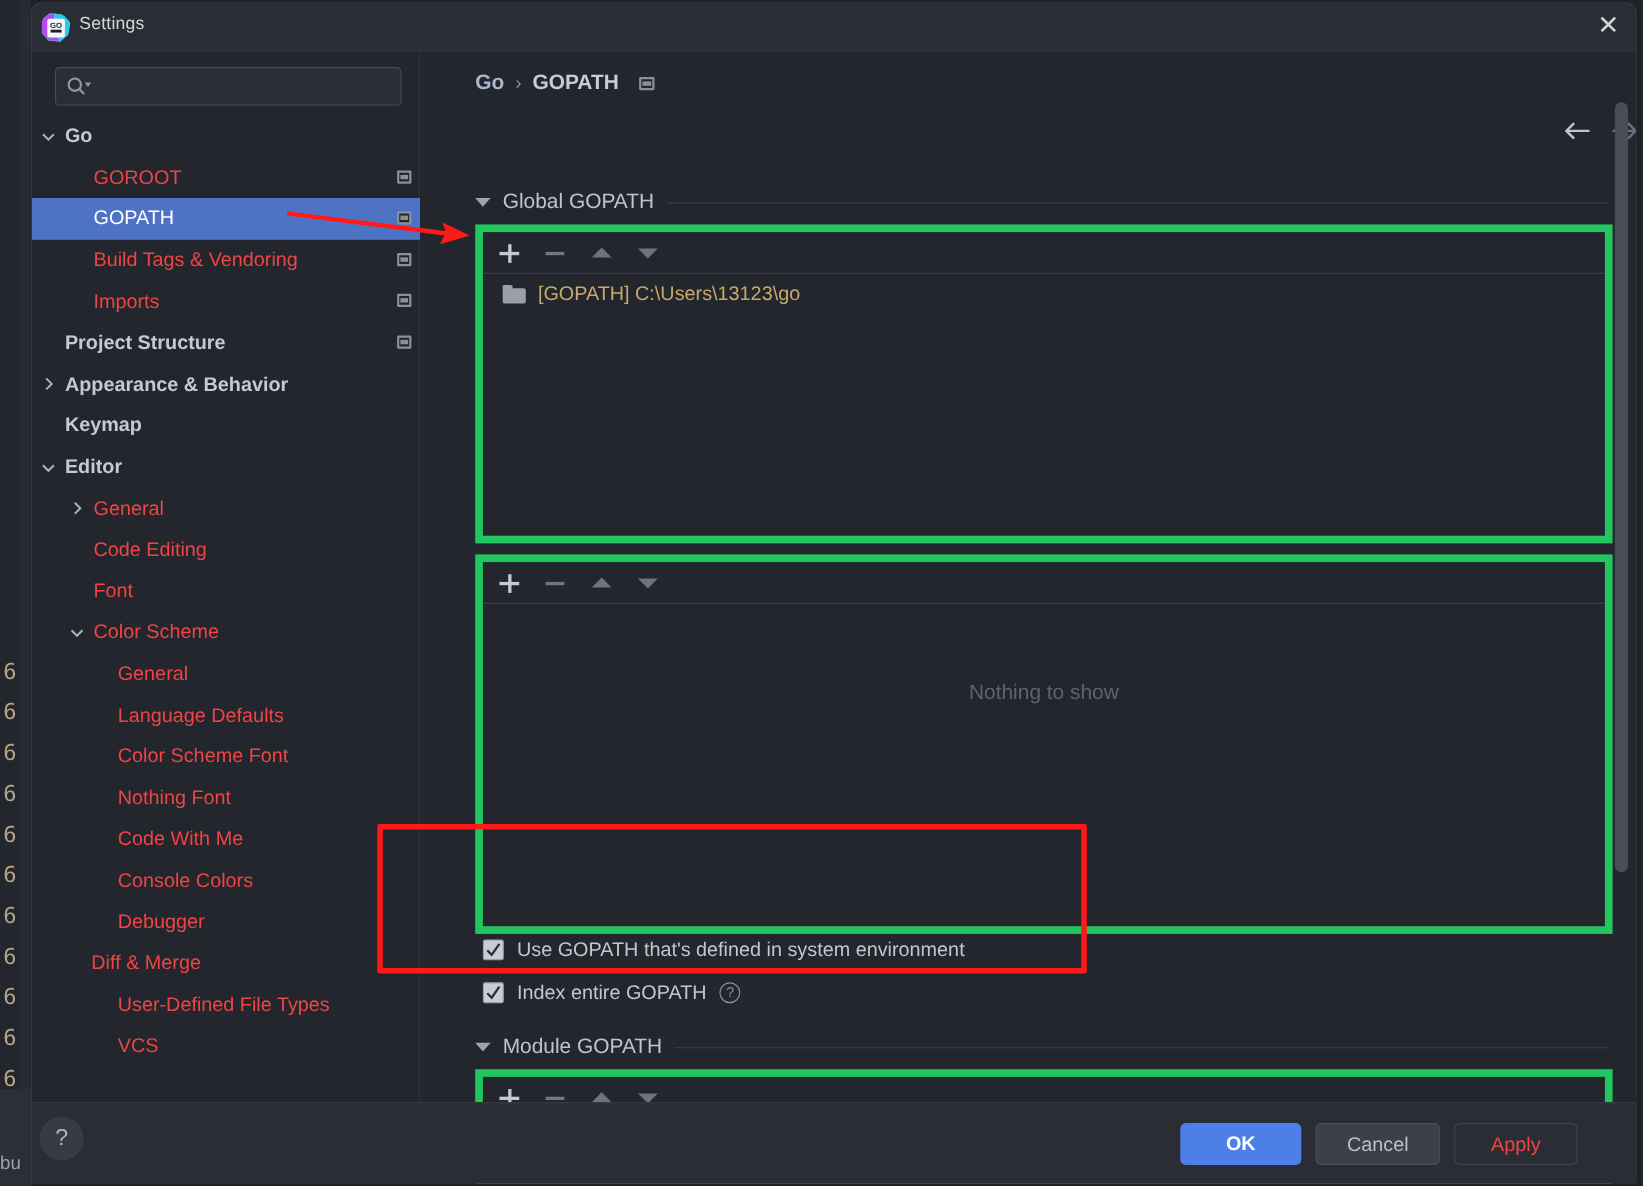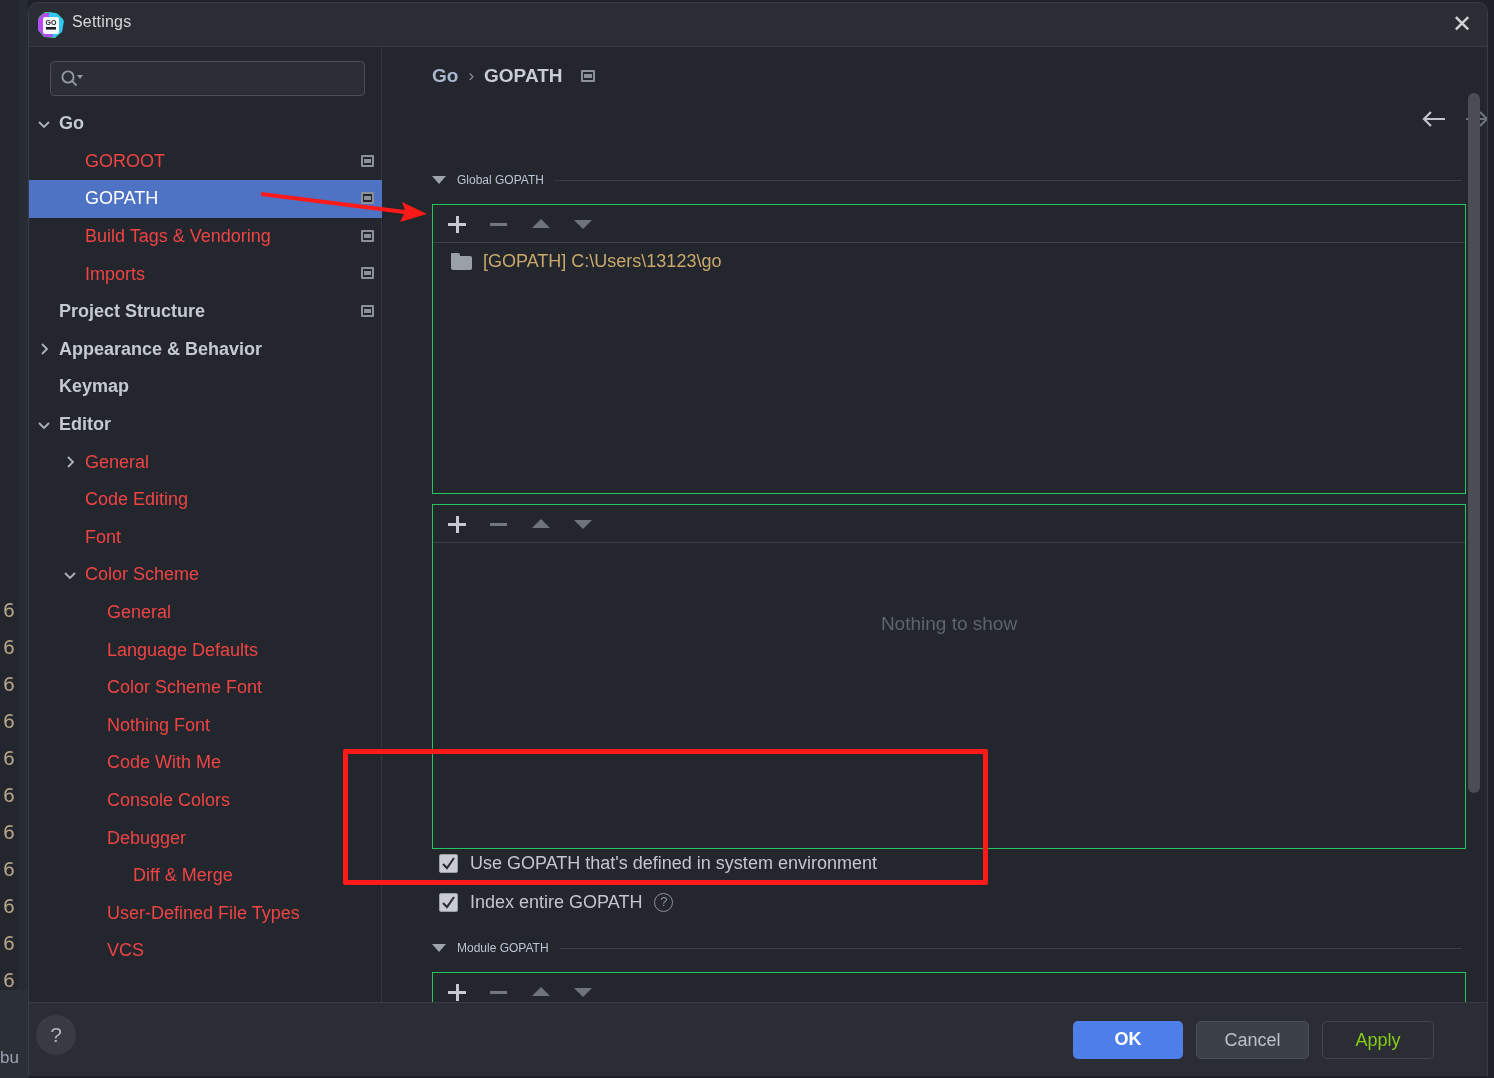--- a/index.html
+++ b/index.html
@@ -145,26 +145,26 @@
   }
   #nav-back { left: 1036px; }
   #nav-fwd  { left: 1077px; }
 
   .sec-header {
     position: absolute; display: flex; align-items: center; gap: 11px;
     cursor: pointer;
   }
   .sec-tri { width: 0; height: 0; border-left: 7px solid transparent;
              border-right: 7px solid transparent; border-top: 8px solid #9fa4ad; }
-  .sec-title { font-size: 12px; color: #b9c4d4; white-space: nowrap; }
+  .sec-title { font-size: 19px; color: #b9c4d4; white-space: nowrap; }
   .sec-rule { height: 1px; background: #3b3e46; flex: 1; }
 
   .panel-box {
     position: absolute; background: #23262d;
-    border: 1px solid #22c55e;
+    border: 7px solid #22c55e;
   }
   .panel-toolbar {
     position: absolute; left: 0; top: 0; height: 38px; width: 100%;
     border-bottom: 1px solid #3d4048;
     display: flex; align-items: center; padding-left: 13px; gap: 20px;
   }
   .tb-btn { width: 22px; height: 22px; position: relative; cursor: pointer; }
 
   .plus::before, .plus::after {
     content: ""; position: absolute; background: #c6cad0;
@@ -237,21 +237,21 @@
     cursor: pointer;
   }
   #btn-ok {
     left: 1044px; width: 110px; background: #4e7fe8; color: #ffffff; font-weight: bold;
   }
   #btn-cancel {
     left: 1167px; width: 113px; background: #3c4048; color: #bcc0c6;
     border: 1px solid #4b4f57;
   }
   #btn-apply {
-    left: 1293px; width: 112px; background: transparent; color: #84cc16;
+    left: 1293px; width: 112px; background: transparent; color: #ef4444;
     border: 1px solid #42454d;
   }
 
   
   #ann-rect {
     position: absolute; left: 343px; top: 749px; width: 645px; height: 136px;
     border: 5px solid #ff1a1a; border-radius: 2px; pointer-events: none;
   }
   #ann-arrow { position: absolute; left: 255px; top: 180px; pointer-events: none; }
 </style>
@@ -402,21 +402,21 @@
           <div class="tree-row">
             <span class="tree-label" style="margin-left: 78px;">Code With Me</span>
           </div>
           <div class="tree-row">
             <span class="tree-label" style="margin-left: 78px;">Console Colors</span>
           </div>
           <div class="tree-row">
             <span class="tree-label" style="margin-left: 78px;">Debugger</span>
           </div>
           <div class="tree-row">
-            <span class="tree-label" style="margin-left: 104px;">Diff &amp; Merge</span>
+            <span class="tree-label" style="margin-left: 54px;">Diff &amp; Merge</span>
           </div>
           <div class="tree-row">
             <span class="tree-label" style="margin-left: 78px;">User-Defined File Types</span>
           </div>
           <div class="tree-row">
             <span class="tree-label" style="margin-left: 78px;">VCS</span>
           </div>
         </div>
       <div id="sidebar-scroll-track"></div>
     </div>

